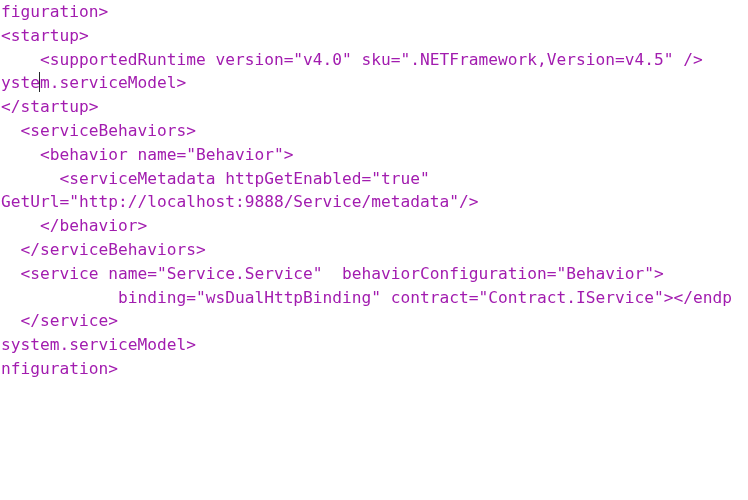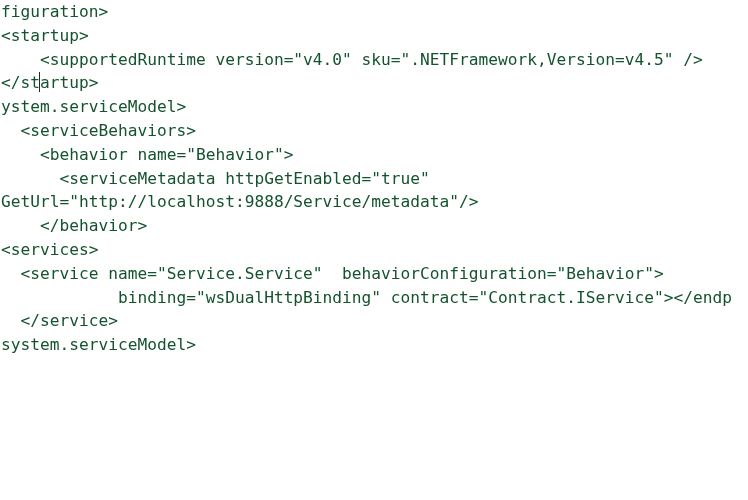--- a/index.html
+++ b/index.html
@@ -12,21 +12,21 @@
   }
   .editor {
     position: relative;
     box-sizing: border-box;
     width: 748px;
     height: 500px;
     padding: 0 0 0 1px;
     font-family: "DejaVu Sans Mono", "Liberation Mono", monospace;
     font-size: 16.2px;
     line-height: 23.81px;
-    color: #14532d;
+    color: #a21caf;
     cursor: text;
   }
   .line {
     white-space: pre;
     height: 23.81px;
     overflow: visible;
   }
   .caret {
     position: absolute;
     left: 38.6px;
@@ -36,26 +36,27 @@
     background: #24272b;
   }
 </style>
 </head>
 <body>
 
 <div class="editor">
   <div class="line">figuration&gt;</div>
   <div class="line">&lt;startup&gt;</div>
   <div class="line">    &lt;supportedRuntime version="v4.0" sku=".NETFramework,Version=v4.5" /&gt;</div>
+  <div class="line">ystem.serviceModel&gt;</div>
   <div class="line">&lt;/startup&gt;</div>
-  <div class="line">ystem.serviceModel&gt;</div>
   <div class="line">  &lt;serviceBehaviors&gt;</div>
   <div class="line">    &lt;behavior name="Behavior"&gt;</div>
   <div class="line">      &lt;serviceMetadata httpGetEnabled="true"</div>
   <div class="line">GetUrl="http://localhost:9888/Service/metadata"/&gt;</div>
   <div class="line">    &lt;/behavior&gt;</div>
-  <div class="line">&lt;services&gt;</div>
+  <div class="line">  &lt;/serviceBehaviors&gt;</div>
   <div class="line">  &lt;service name="Service.Service"  behaviorConfiguration="Behavior"&gt;</div>
   <div class="line">            binding="wsDualHttpBinding" contract="Contract.IService"&gt;&lt;/endp</div>
   <div class="line">  &lt;/service&gt;</div>
   <div class="line">system.serviceModel&gt;</div>
+  <div class="line">nfiguration&gt;</div>
   <div class="caret"></div>
 </div>
 
 </body></html>

